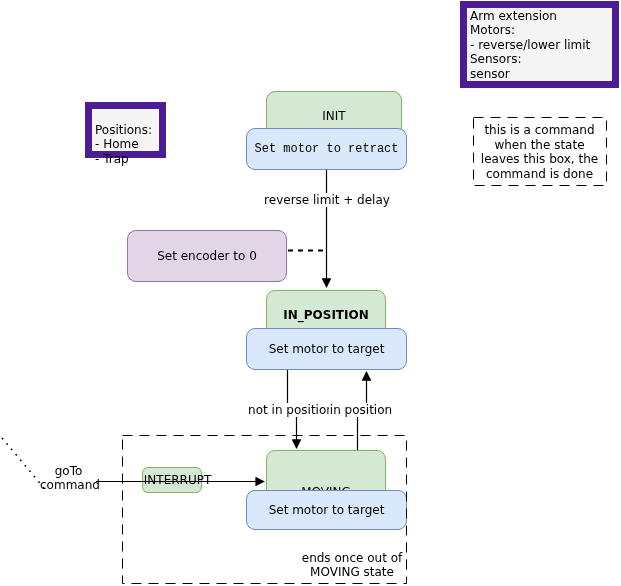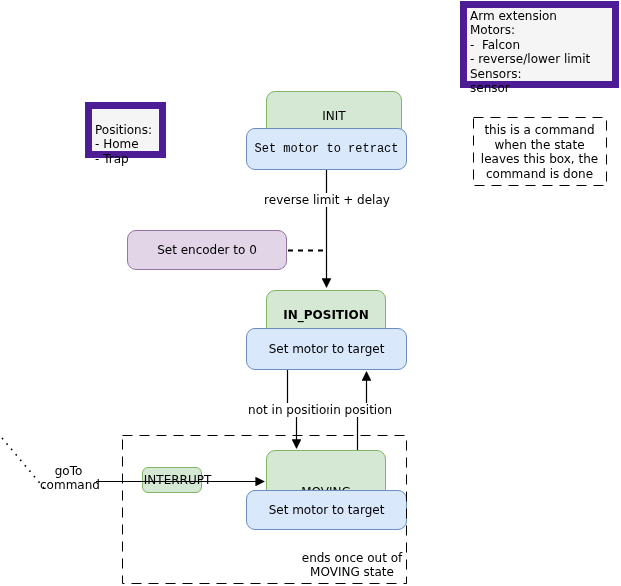--- a/index.html
+++ b/index.html
@@ -31,21 +31,21 @@
     position:absolute; background:#ffffff; white-space:nowrap;
     transform:translateX(-50%); z-index:3; line-height:14px; padding:0 1px;
   }
   .txt-center { text-align:center; }
 
   
   #note-arm        { left:460px; top:1px;   width:159px; height:87px; }
   #note-positions  { left:85px;  top:102px; width:81px;  height:56px; padding-top:14px; }
   #state-init      { left:266px; top:91px;  width:136px; height:50px; }
   #cmd-retract     { left:246px; top:128px; width:161px; height:42px; z-index:1;font-family:Liberation Mono, monospace; }
-  #action-encoder  { left:127px; top:230px; width:160px; height:40px; }
+  #action-encoder  { left:127px; top:230px; width:160px; height:52px; }
   #state-inpos     { left:266px; top:290px; width:120px; height:50px;font-weight:bold; }
   #cmd-target1     { left:246px; top:328px; width:161px; height:42px; z-index:1; }
   #state-moving    { left:266px; top:450px; width:120px; height:50px;align-items:flex-end; }
   #cmd-target2     { left:246px; top:490px; width:161px; height:40px; z-index:1; }
   #action-interrupt{ left:142px; top:467px; width:60px;  height:26px; border-radius:6px;padding-left:11px; }
   #note-command    { left:473px; top:117px; width:133px; height:68px;
                      line-height:14.6px; padding-top:6px; z-index:1; }
   #label-ends      { left:297px; top:551px; width:110px; line-height:14px; }
   #label-goto      { left:40px;  top:465px; width:57px;  line-height:13.5px; }
   #lbl-reverse     { left:327px; top:193px; }
@@ -53,21 +53,20 @@
   #lbl-ip          { left:361px; top:403px; }
 </style>
 </head>
 <body>
 
 <div class="canvas">
 
   <div class="note" id="note-arm">
     <div class="note-line">Arm extension</div>
     <div class="note-line">Motors:</div>
-    <div class="note-line">-  Falcon</div>
     <div class="note-line">- reverse/lower limit</div>
     <div class="note-line">Sensors:</div>
     <div class="note-line">sensor</div>
   </div>
 
   <div class="note" id="note-positions">
     <div class="note-line">Positions:</div>
     <div class="note-line">- Home</div>
     <div class="note-line">- Trap</div>
   </div>

